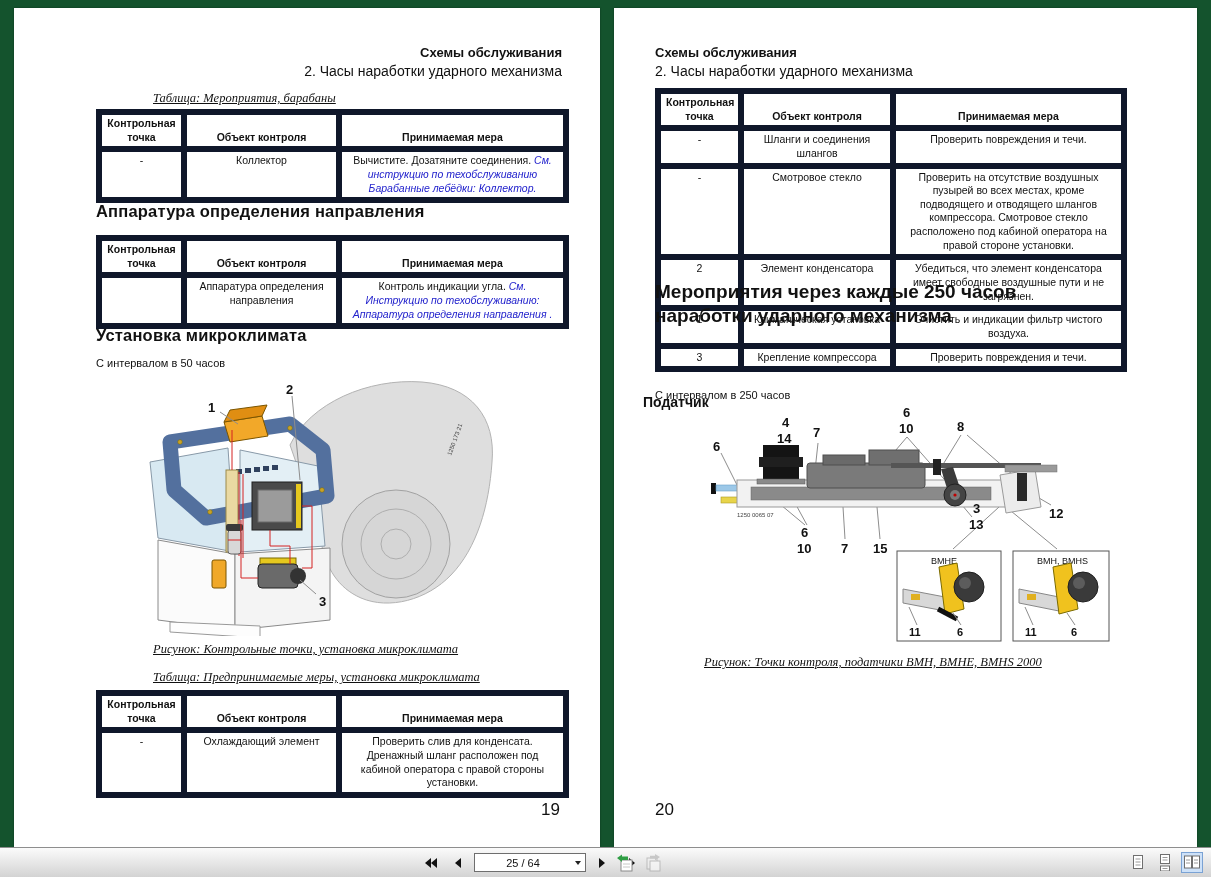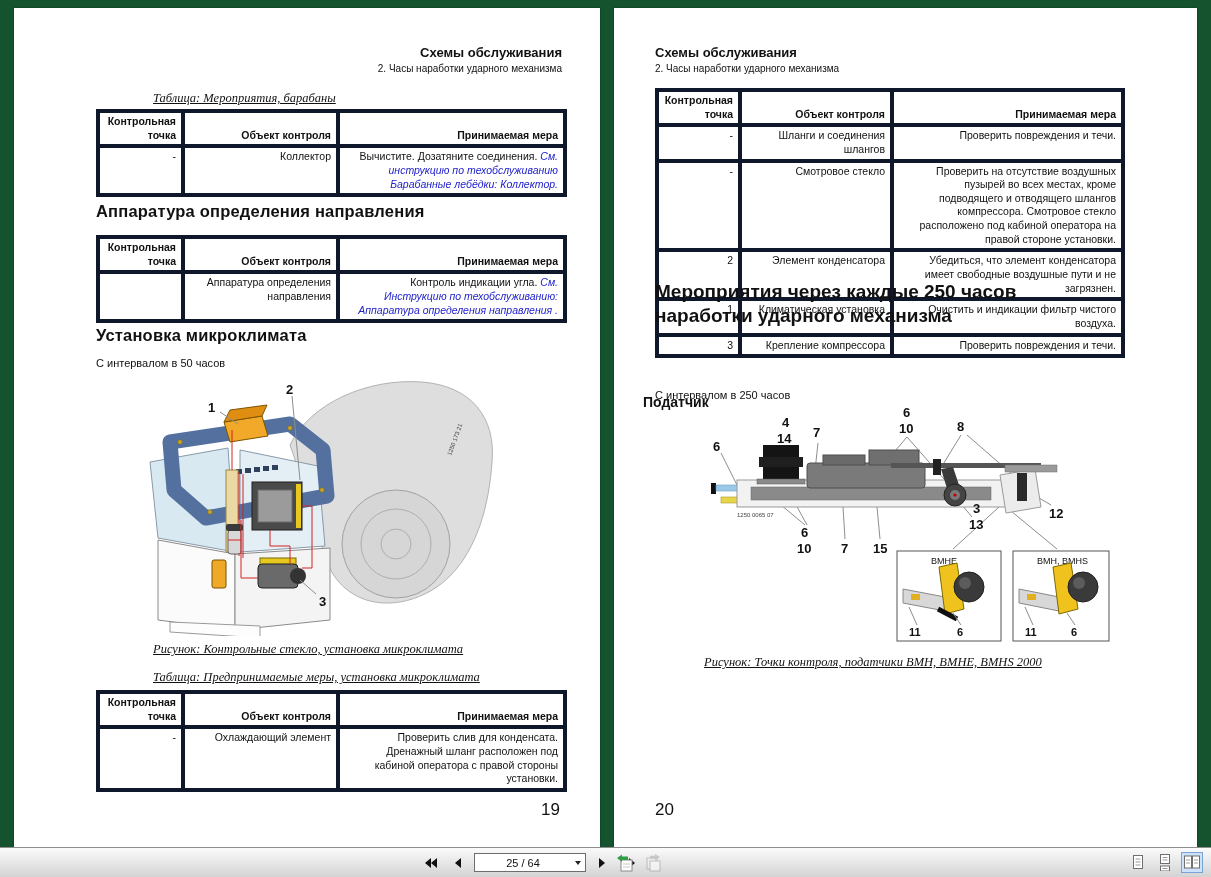--- a/index.html
+++ b/index.html
@@ -4,28 +4,28 @@
 <style>
   html,body{margin:0;padding:0;}
   .screen{position:relative;width:1211px;height:877px;background:#14532d;overflow:hidden;
           font-family:"Liberation Sans",sans-serif;color:#111;}
   .page{position:absolute;top:8px;height:839px;background:#fff;box-shadow:0 0 2px rgba(0,0,0,.35);}
   .page-left{left:14px;width:586px;}
   .page-right{left:614px;width:583px;}
   .abs{position:absolute;}
 
   .head-title{font-size:13px;font-weight:bold;line-height:1.15;}
-  .head-sub{font-size:10px;margin-top:2px;}
+  .head-sub{font-size:14px;margin-top:2px;}
   .t-right{text-align:right;}
 
   .caption{font-family:"Liberation Serif",serif;font-style:italic;font-size:12.5px;
            text-decoration:underline;white-space:nowrap;}
 
   table.mtbl{border-collapse:collapse;table-layout:fixed;font-size:10.5px;line-height:1.3;}
-  table.mtbl th,table.mtbl td{border:4px solid #0f172a;padding:2px 5px;text-align:right;font-weight:normal;}
+  table.mtbl th,table.mtbl td{border:6px solid #0f172a;padding:2px 5px;text-align:center;font-weight:normal;}
   table.mtbl th{font-weight:bold;vertical-align:bottom;height:26px;}
   table.mtbl td{vertical-align:top;}
   .doclink{color:#2222cc;font-style:italic;text-decoration:none;}
 
   .sec-h1{font-size:16.5px;font-weight:bold;letter-spacing:.2px;}
   .big-h1{font-size:19px;font-weight:bold;line-height:1.28;}
   .sec-h2{font-size:14px;font-weight:bold;}
   .interval{font-size:11px;font-weight:normal;}
   .pagenum{font-size:17px;}
 
@@ -161,21 +161,21 @@
       <path d="M101,150 L101,208 L118,208 M101,170 L88,170 M162,136 L172,136 L172,198 L162,198 M130,160 L130,176 L150,176 L150,194" stroke="#d42222" fill="none"></path>
 
       <path class="lead" d="M80,42 L98,54"></path>
       <path class="lead" d="M152,26 L160,110"></path>
       <path class="lead" d="M176,224 L160,210"></path>
       <text class="co" x="68" y="42">1</text>
       <text class="co" x="146" y="24">2</text>
       <text class="co" x="179" y="236">3</text>
     </svg>
 
-    <div class="abs caption" style="left:139px;top:634px;">Рисунок: Контрольные стекло, установка микроклимата</div>
+    <div class="abs caption" style="left:139px;top:634px;">Рисунок: Контрольные точки, установка микроклимата</div>
 
     <div class="abs caption" style="left:139px;top:662px;">Таблица: Предпринимаемые меры, установка микроклимата</div>
 
     <table class="mtbl abs" style="left:82px;top:682px;width:467px;">
       <colgroup>
           <col style="width:85px">
           <col style="width:155px">
           <col style="width:227px">
         </colgroup>
       <tbody>

